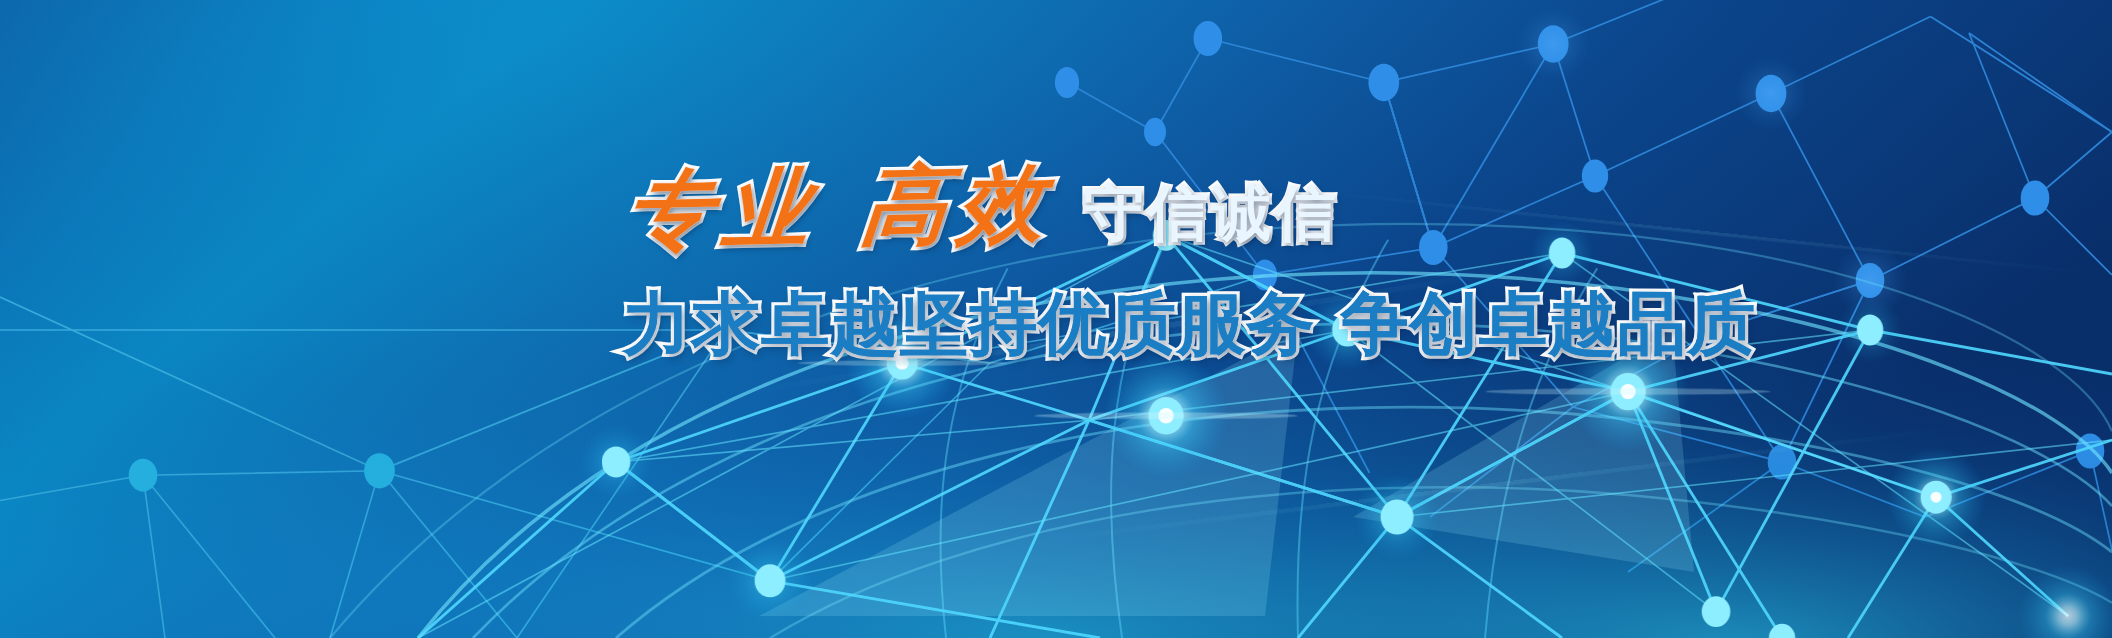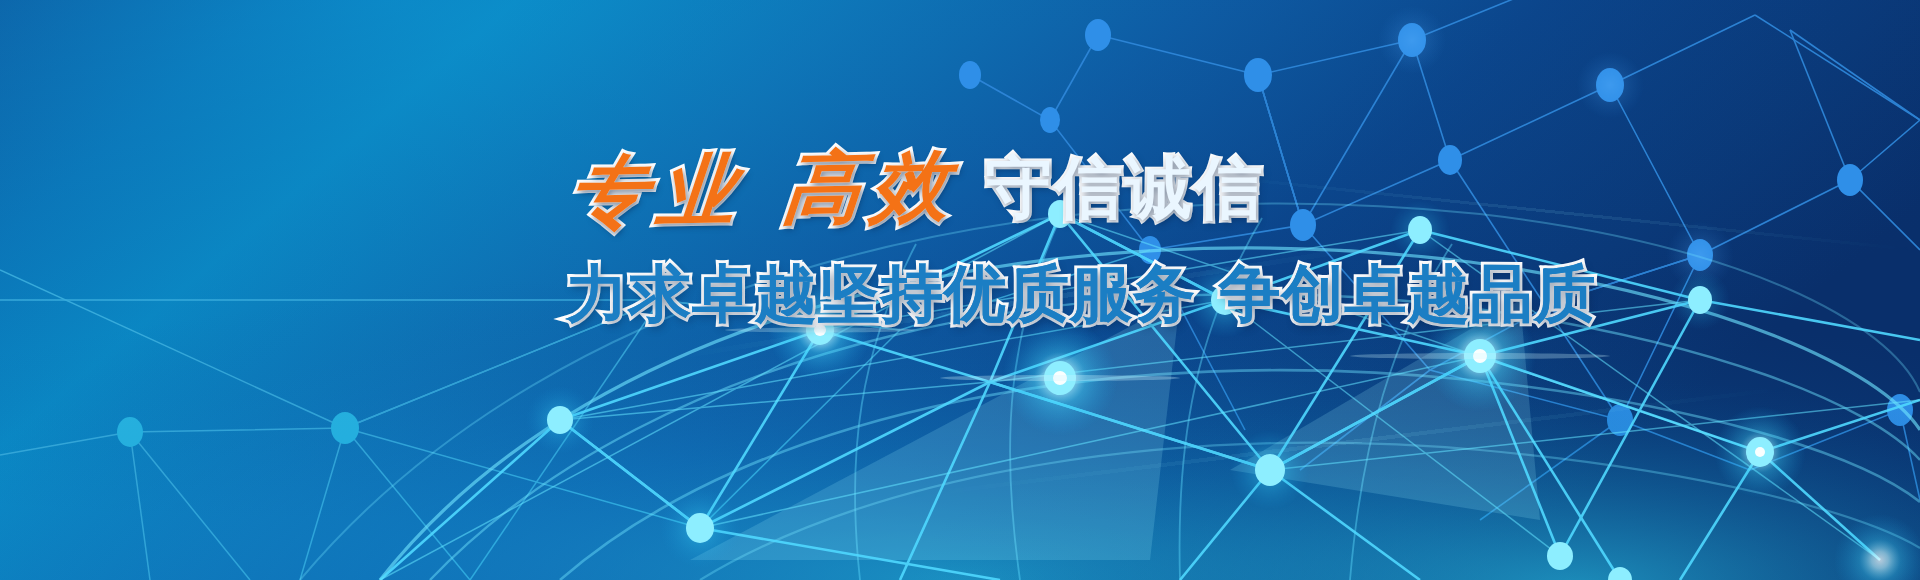--- a/index.html
+++ b/index.html
@@ -50,21 +50,21 @@
     -webkit-text-stroke:6px #ffffff;
     paint-order:stroke fill;
     text-shadow:
        0 0 1px #ffffff,
        2px 3px 6px rgba(2,30,70,.55);
     transform:skewX(-6deg) rotate(-1.2deg);
     position:relative;
   }
   .tagline{
     font-family:"DejaVu Sans","Liberation Sans",sans-serif;
-    font-size:67px;
+    font-size:55px;
     font-weight:bold;
     letter-spacing:3px;
     color:#eaf6ff;
     -webkit-text-stroke:5px #ffffff;
     paint-order:stroke fill;
     margin-left:26px;
     margin-bottom:6px;
     position:relative;
     text-shadow:2px 3px 7px rgba(2,28,66,.5);
     text-align:right;

